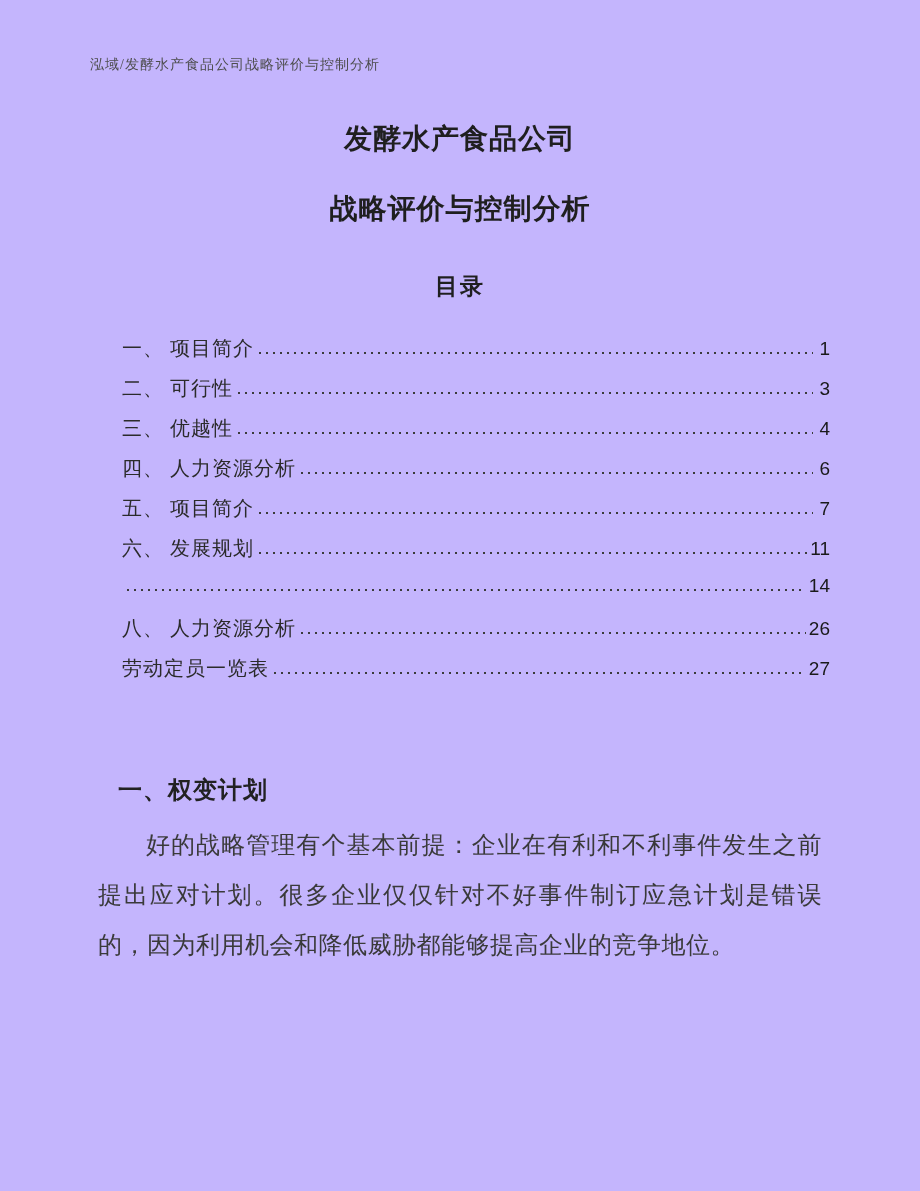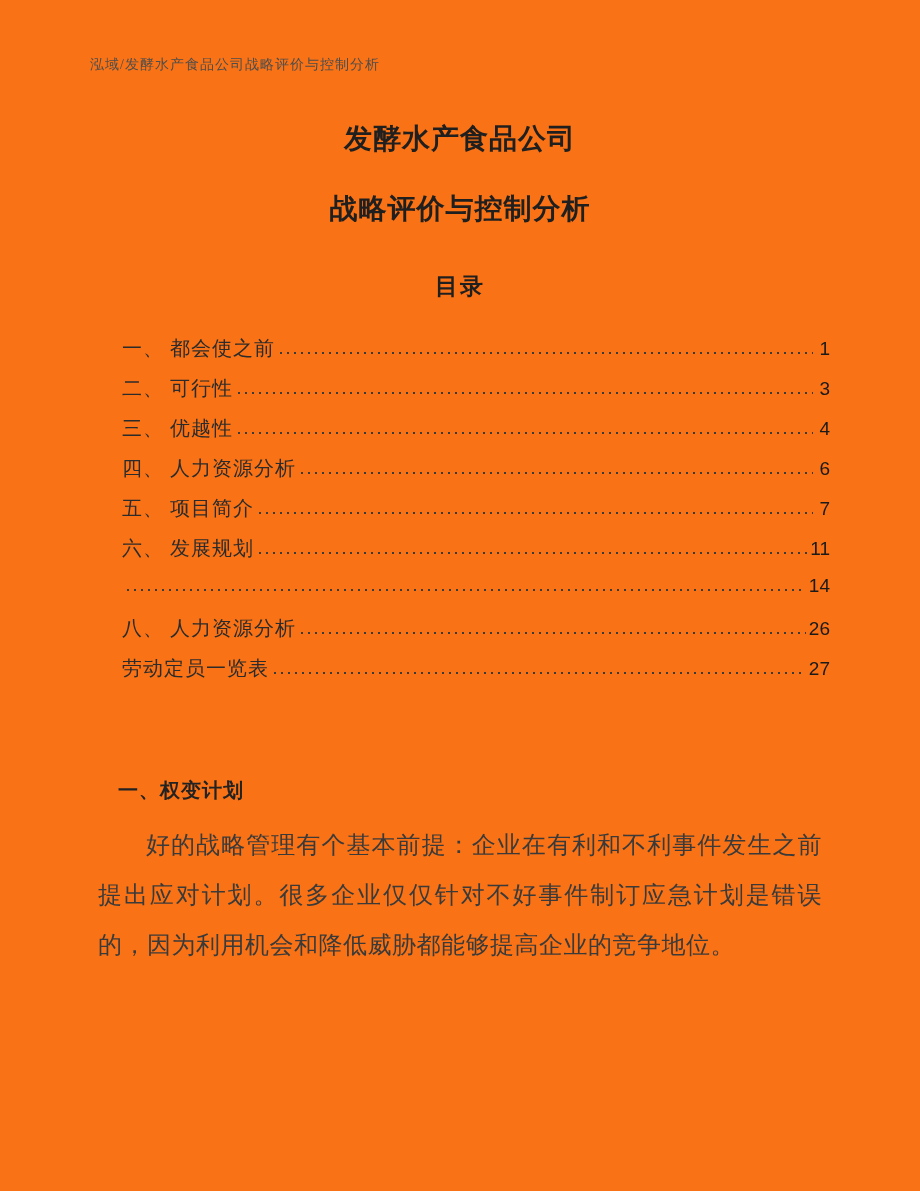--- a/index.html
+++ b/index.html
@@ -12,21 +12,21 @@
     height: 1191px;
     overflow: hidden;
     font-family: "Liberation Serif", "DejaVu Serif", serif;
     color: #333333;
   }
   .page {
     box-sizing: border-box;
     width: 920px;
     height: 1191px;
     padding: 56px 90px 0 90px;
-    background: #f97316;
+    background: #c4b5fd;
     overflow: hidden;
   }
   
   .doc-header {
     font-size: 14px;
     line-height: 18px;
     color: #4d4d4d;
     letter-spacing: 1px;
   }
   
@@ -88,21 +88,21 @@
     font-family: "Liberation Sans", "DejaVu Sans", sans-serif;
     font-size: 19px;
     color: #1a1a1a;
     text-align: right;
     min-width: 14px;
   }
   
   .section-heading {
     margin-top: 86px;
     padding-left: 28px;
-    font-size: 20px;
+    font-size: 24px;
     line-height: 32px;
     font-weight: 600;
     color: #222222;
     letter-spacing: 1px;
   }
   .body-text {
     margin-top: 14px;
   }
   .body-paragraph {
     margin: 8px;
@@ -123,21 +123,21 @@
 
   <h1 class="doc-title" style="margin-bottom:0;">发酵水产食品公司</h1>
 
   <h1 class="doc-subtitle" style="margin-bottom:0;">战略评价与控制分析</h1>
 
   <div class="toc-heading">目录</div>
 
   <div class="toc-list">
 
       <div class="toc-row">
-        <span class="toc-label">一、 都会使之前</span>
+        <span class="toc-label">一、 项目简介</span>
         <span class="toc-leader"></span>
         <span class="toc-page">1</span>
       </div>
 
       <div class="toc-row">
         <span class="toc-label">二、 可行性</span>
         <span class="toc-leader"></span>
         <span class="toc-page">3</span>
       </div>
 

